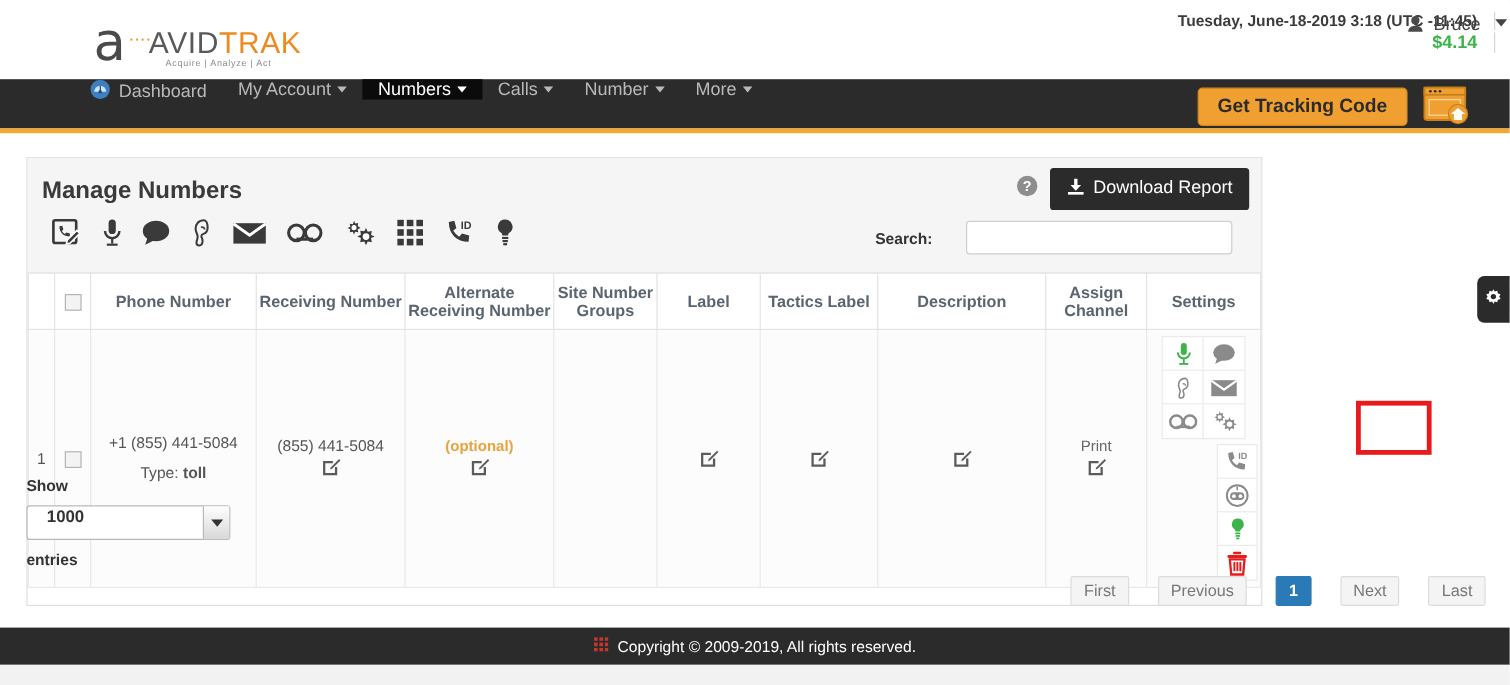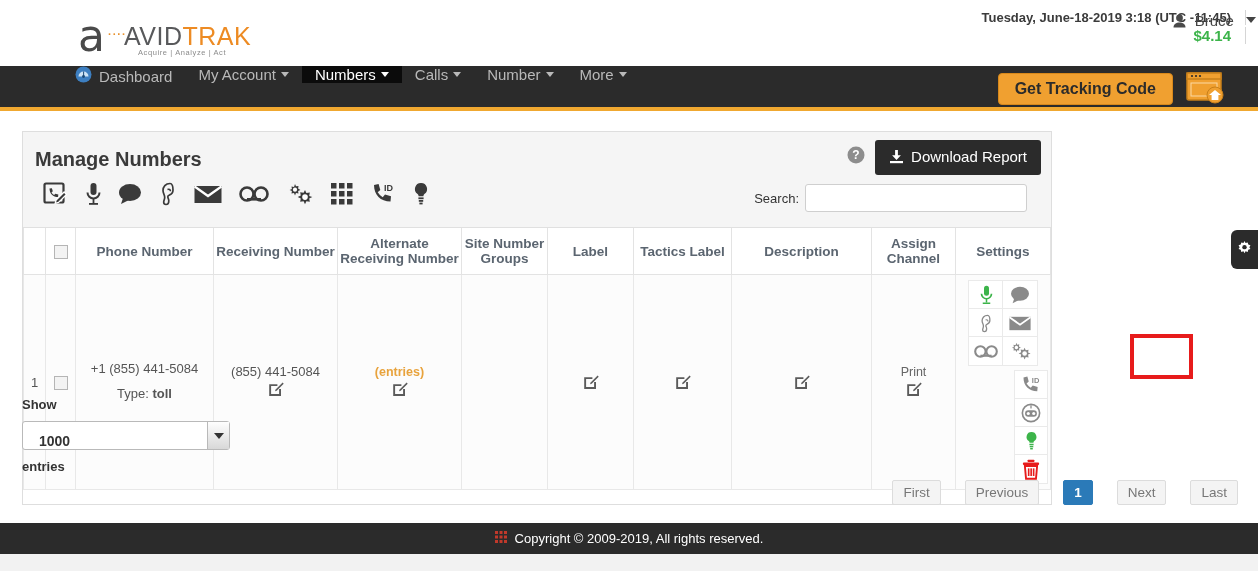--- a/index.html
+++ b/index.html
@@ -69,21 +69,21 @@
                  font-weight:bold; color:#3a3a3a; }
   .icon-row { position:absolute; left:20px; top:50px; display:flex; align-items:center; }
   .icon-row > span { margin-right:17px; cursor:pointer; display:inline-block; }
 
   .help-ico { position:absolute; right:186px; top:14px; cursor:pointer; }
   .btn-dl { position:absolute; right:10px; top:8px; background:#2b2b2b; color:#fff;
             border:none; border-radius:3px; font-size:15px; padding:8px 14px;
             cursor:pointer; }
   .btn-dl .dlico { margin-right:7px; vertical-align:-2px; display:inline-block; }
   .search-wrap { position:absolute; right:24px; top:52px; display:flex; align-items:center; }
-  .search-lbl { font-size:13px; font-weight:normal; color:#333; margin-right:6px; }
+  .search-lbl { font-size:13px; font-weight:bold; color:#333; margin-right:28px; }
   .search-inp { width:222px; height:28px; border:1px solid #cfcfcf; border-radius:3px;
                 background:#fff; font-size:13px; padding:0 6px;
                 font-family:"Liberation Sans", sans-serif; }
 
   
   table.tbl { width:100%; border-collapse:collapse; table-layout:fixed; }
   table.tbl th { border:1px solid #e3e3e3; border-top:none; color:#5b6570;
                  font-size:13.5px; font-weight:bold; text-align:center;
                  padding:8px 2px; vertical-align:middle; background:#fff; }
   table.tbl td { border:1px solid #e8e8e8; text-align:center; vertical-align:middle;
@@ -114,23 +114,23 @@
   .redbox { position:absolute; left:1130px; top:334px; width:63px; height:45px;
             border:4px solid #e71b1b; pointer-events:none; z-index:30; }
 
   .gear-tab { position:absolute; right:0; top:230px; width:27px; height:39px;
               background:#2b2b2b; border-radius:6px 0 0 6px; display:flex;
               align-items:center; justify-content:center; cursor:pointer; z-index:20; }
 
   
   .show-lbl { position:absolute; left:22px; top:397px; font-size:13px;
               font-weight:bold; color:#333; }
-  .sel-wrap { position:absolute; left:22px; top:421px; width:208px; height:29px;
+  .sel-wrap { position:absolute; left:22px; top:421px; width:170px; height:29px;
               border:1px solid #b9b9b9; border-radius:3px; background:#fff;
-              display:flex; align-items:flex-end; cursor:pointer; }
+              display:flex; align-items:flex-start; cursor:pointer; }
   .sel-val { flex:1; padding-left:16px; font-size:14px; font-weight:bold; color:#333; }
   .sel-btn { width:22px; height:27px; background:linear-gradient(#fefefe,#d8d8d8);
              border-left:1px solid #b9b9b9; display:flex; align-items:center;
              justify-content:center; }
   .sel-arrow { width:0; height:0; border-left:5px solid transparent;
                border-right:5px solid transparent; border-top:6px solid #333; }
   .entries-lbl { position:absolute; left:22px; top:459px; font-size:13px;
                  font-weight:bold; color:#333; }
 
   .pager { position:absolute; right:20px; top:480px; display:flex;gap:21px; }
@@ -367,21 +367,21 @@
         <td class="c-rn">
           <div>(855) 441-5084</div>
           <span class="edit-ico">
             <svg width="16" height="16" viewBox="0 0 16 16">
                 <path d="M1.2 3.2h8.2v1.9H3.1v8h8v-5h1.9v6.9H1.2z" fill="#5b5b5b"></path>
                 <path d="M14.6 1.6l1.1 1.1-7 7-1.7.6.6-1.7z" fill="#5b5b5b"></path>
               </svg>
           </span>
         </td>
         <td class="c-arn">
-          <div class="optional">(entries)</div>
+          <div class="optional">(optional)</div>
           <span class="edit-ico">
             <svg width="16" height="16" viewBox="0 0 16 16">
                 <path d="M1.2 3.2h8.2v1.9H3.1v8h8v-5h1.9v6.9H1.2z" fill="#5b5b5b"></path>
                 <path d="M14.6 1.6l1.1 1.1-7 7-1.7.6.6-1.7z" fill="#5b5b5b"></path>
               </svg>
           </span>
         </td>
         <td class="c-sng"></td>
         <td class="c-lbl">
           <span class="edit-ico">

